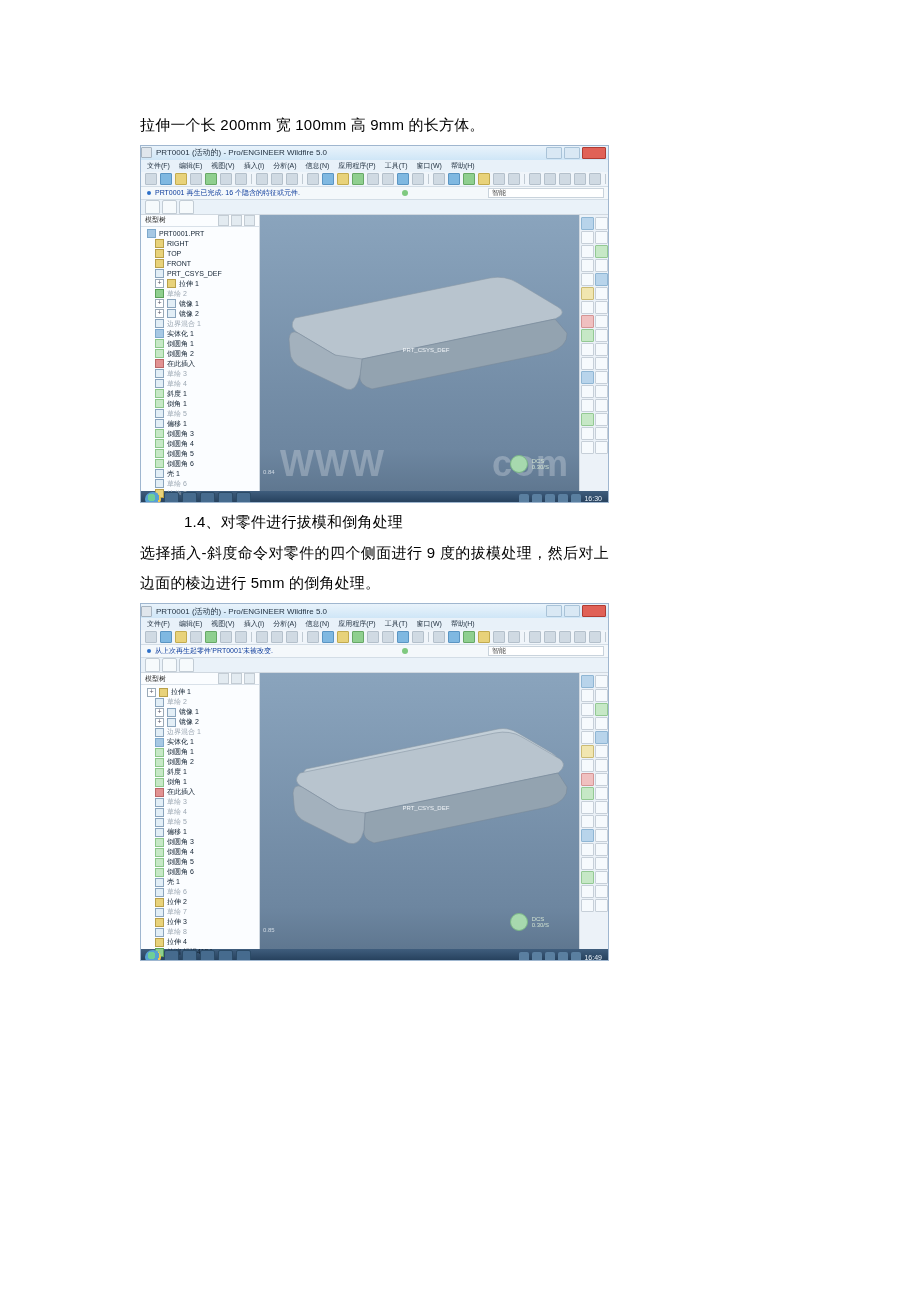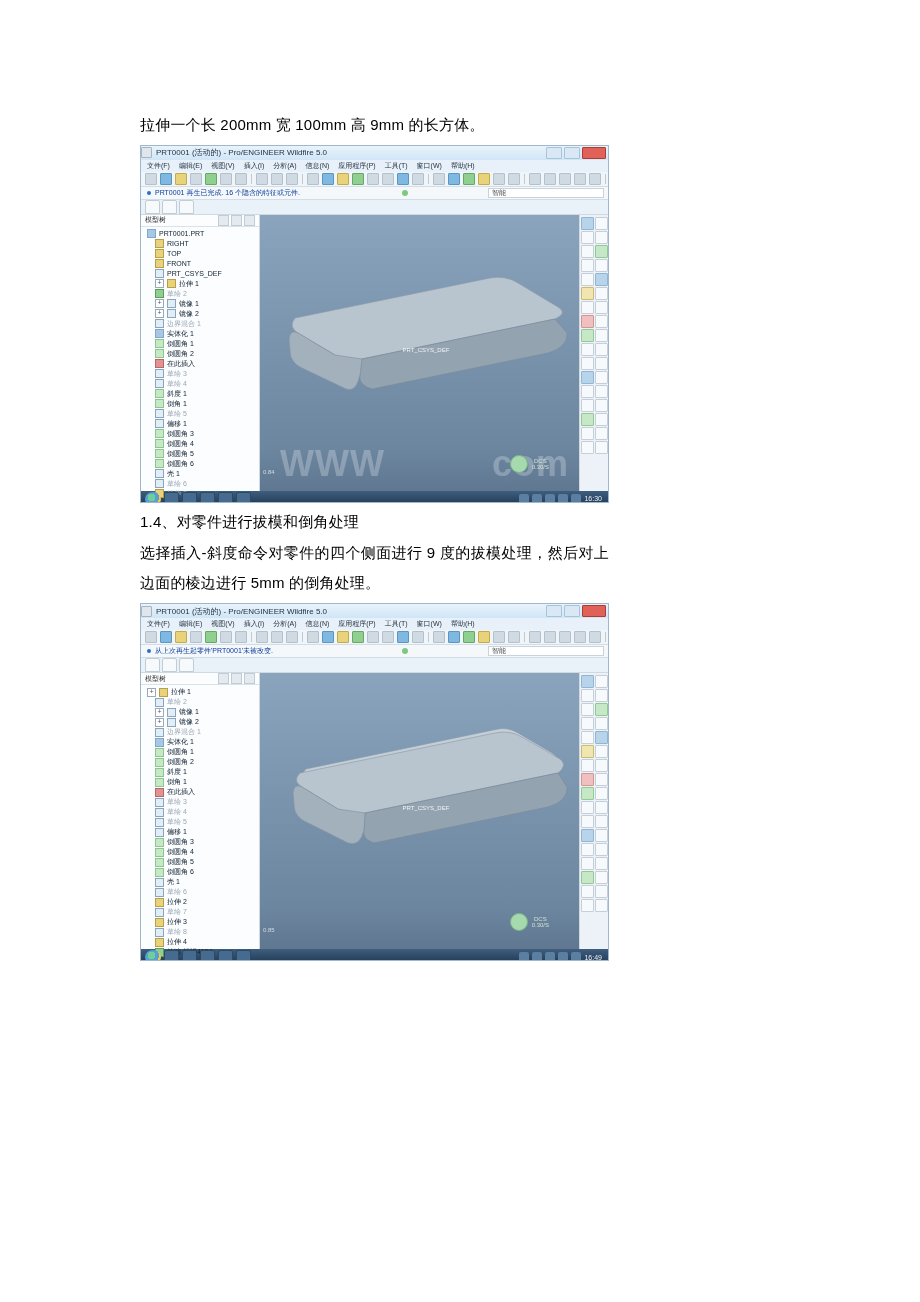--- a/index.html
+++ b/index.html
@@ -171,21 +171,20 @@
   .node .sq.red   { background: #e29292; border-color: #b96868; }
   .node .sq.blue  { background: #a6c8e4; border-color: #7ea9cc; }
   .node .sq.greenb{ background: #c6e8c6; border-color: #8bc68b; }
   .node.dim { color: #9ba7b2; }
   .node .plus { width:7px; height:7px; border:1px solid #9aaab8; background:#fff; color:#556; font-size:7px; line-height:6px; text-align:center; flex-shrink:0; }
 
   .viewport {
     flex: 1;
     position: relative;
     background: linear-gradient(#8aa4bd 0%, #6d86a0 85%, #5f7790 100%);
-    text-align: center;
   }
   .wm {
     position: absolute;
     color: rgba(255,255,255,0.25);
     font-size: 36px;
     font-weight: bold;
     letter-spacing: 1px;
     pointer-events: none;
   }
   .csys-label {
@@ -566,21 +565,21 @@
         <div class="spacer"></div>
         <div class="tray-ico"></div>
         <div class="tray-ico"></div>
         <div class="tray-ico"></div>
         <div class="tray-ico"></div>
         <div class="tray-ico"></div>
         <span class="clock">16:30</span>
       </div>
     </div>
 
-  <div class="body-text" style="margin-top:4px;">1.4、对零件进行拔模和倒角处理</div>
+  <div class="body-text" style="margin-top:4px;margin-left:44px;">1.4、对零件进行拔模和倒角处理</div>
   <div class="body-text">选择插入-斜度命令对零件的四个侧面进行 9 度的拔模处理，然后对上边面的棱边进行 5mm 的倒角处理。</div>
 
   <div class="screenshot">
       <div class="titlebar">
         <span style="width: 9px; height: 9px; background: rgb(224, 230, 236); border: 1px solid rgb(167, 180, 192); margin-right: 4px; border-radius: 1px;"></span>
         <span>PRT0001 (活动的) - Pro/ENGINEER Wildfire 5.0</span>
         <div class="win-controls">
           <div class="win-btn win-min"></div>
           <div class="win-btn win-max"></div>
           <div class="win-btn win-close"></div>

